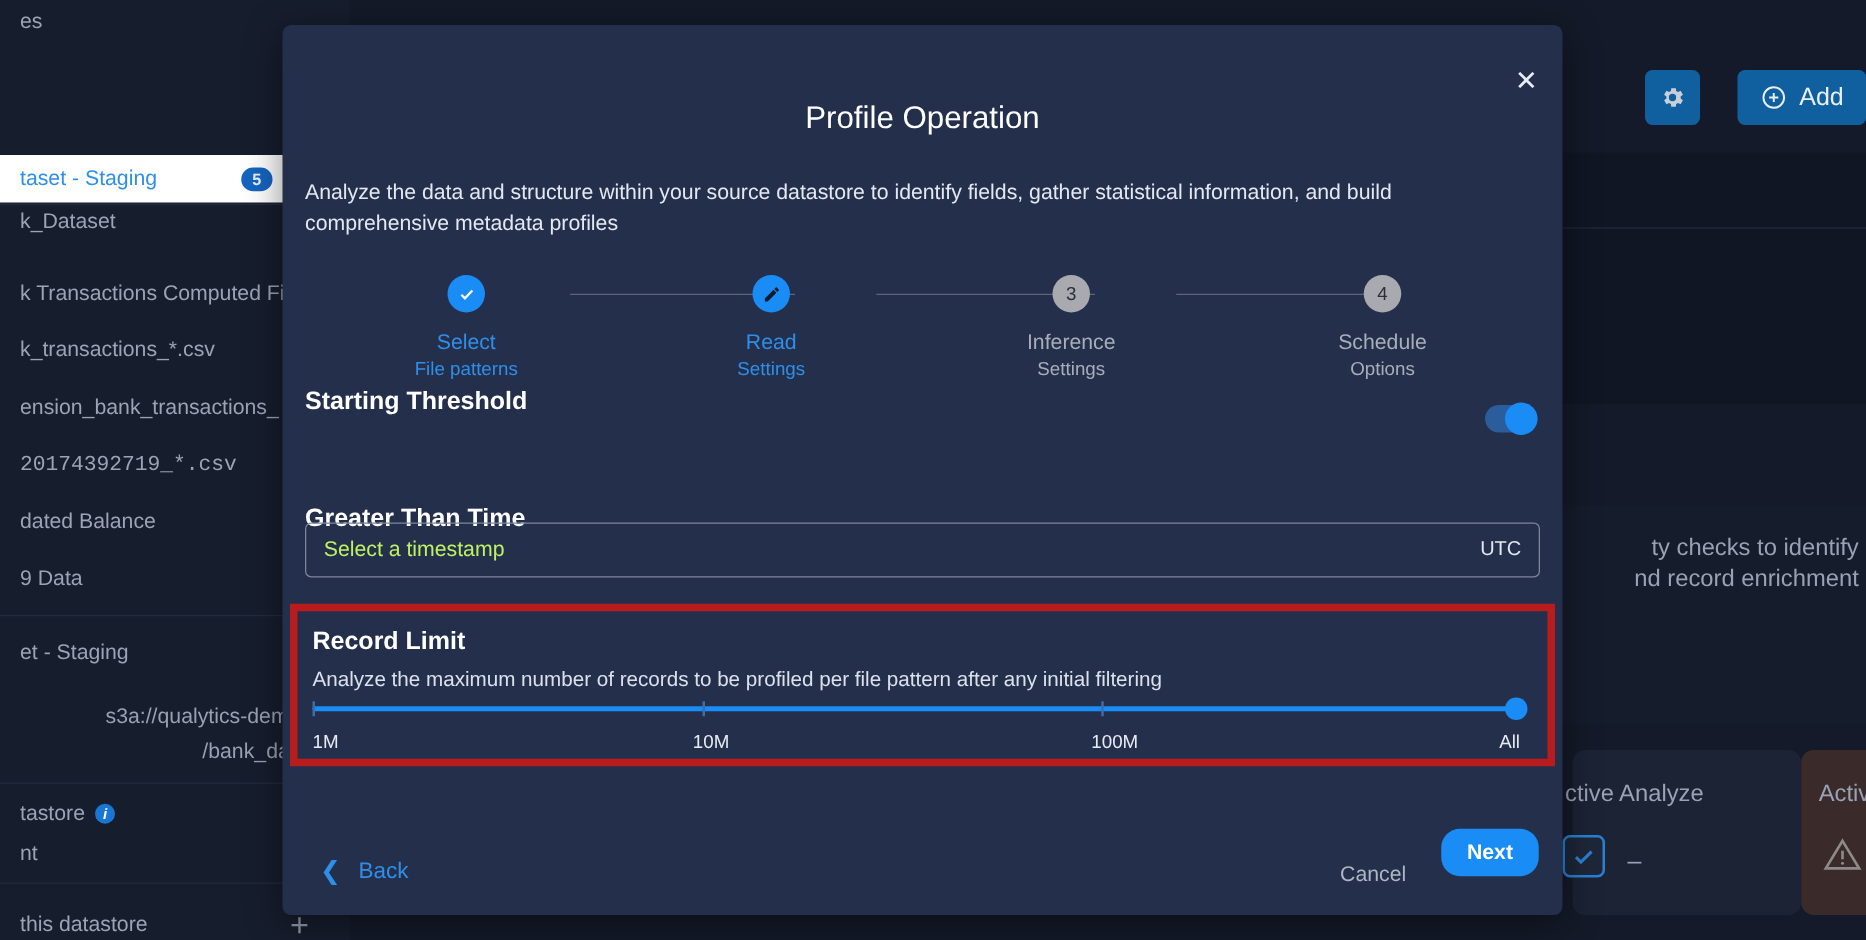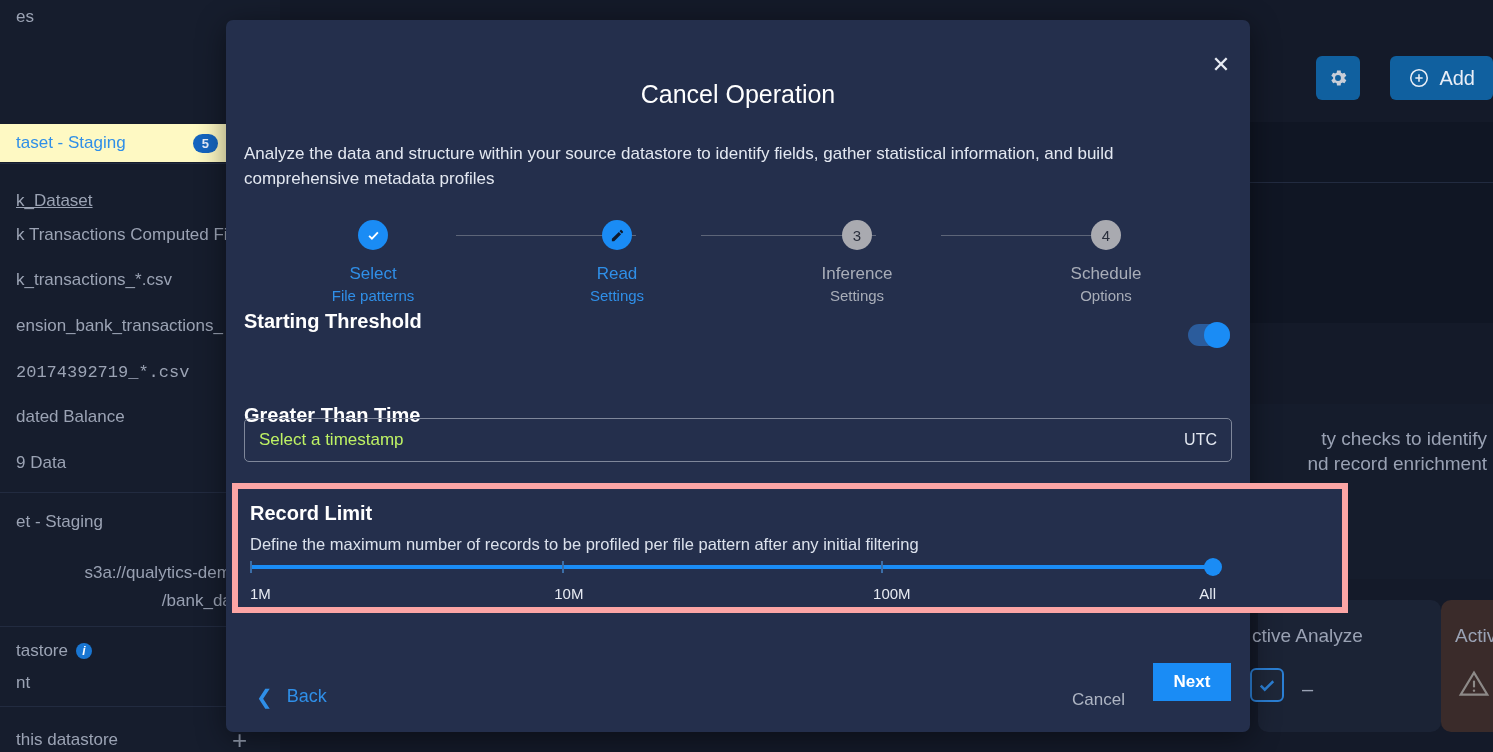--- a/index.html
+++ b/index.html
@@ -18,21 +18,21 @@
     position: absolute; left: 0; top: 0; width: 280px; height: 752px;
     background: #161d2d;
   }
   .bg-left-list { position: absolute; left: 0; top: 0; width: 280px; }
   .bg-row {
     position: relative; color: #9ba3b4; font-size: 17px;
     padding: 0 16px; display: flex; align-items: center;
     white-space: nowrap;
   }
   .bg-row.sel {
-    background: #fef9c3; color: #2f8fe8;
+    background: #ffffff; color: #2f8fe8;
   }
   .bg-badge {
     position: absolute; right: 62px;
     background: #1565c0; color: #e8eefc;
     font-size: 13px; border-radius: 11px; padding: 2px 9px;
     font-weight: 600;
   }
   .bg-row.right { justify-content: flex-end; color: #98a0b2; }
   .bg-hr { height: 1px; background: #222b40; margin: 0 0px; }
   .info-dot {
@@ -137,22 +137,22 @@
     position: absolute; left: 18px; top: 398px; width: 988px; height: 44px;
     border: 1px solid #7f879a; border-radius: 5px;
     display: flex; align-items: center; justify-content: space-between;
     padding: 0 14px;
   }
   .ts-input .ph { color: #bef264; font-size: 17px; }
   .ts-input .utc { color: #e2e7f0; font-size: 16px; }
 
   
   .highlight {
-    position: absolute; left: 6px; top: 463px; width: 1116px; height: 130px;
-    border: 6px solid #fca5a5; background: #242f4c;
+    position: absolute; left: 6px; top: 463px; width: 1012px; height: 130px;
+    border: 6px solid #b91c1c; background: #242f4c;
   }
   .slider-wrap { position: absolute; left: 12px; top: 76px; width: 966px; }
   .slider-track {
     position: absolute; left: 0; top: 0; width: 100%; height: 4px;
     background: #1a8cf5; border-radius: 2px;
   }
   .tick {
     position: absolute; top: -4px; width: 2px; height: 12px; background: #3b6ea8;
   }
   .slider-knob {
@@ -169,21 +169,21 @@
     display: flex; align-items: center; gap: 14px;
     color: #2f8fe8; font-size: 18px;
   }
   .chev { font-size: 20px; line-height: 1; }
   .cancel-btn {
     position: absolute; right: 125px; top: 670px;
     color: #aeb5c3; font-size: 17px;
   }
   .next-btn {
     position: absolute; right: 19px; top: 643px; width: 78px; height: 38px;
-    background: #1a8cf5; border-radius: 0; color: #ffffff; font-size: 17px;
+    background: #1a8cf5; border-radius: 15px; color: #ffffff; font-size: 17px;
     font-weight: 700; display: flex; align-items: center; justify-content: center;
   }
 </style>
 </head>
 <body>
 
 <div id="root">
 
   <div class="bg">
 
@@ -193,21 +193,21 @@
       <div class="bg-row" style="top:0;position:absolute;height:34px;">
           <span>es</span>
         </div>
 
       <div class="bg-row sel" style="position:absolute;top:124px;height:38px;width:280px;">
         <span>taset - Staging</span>
         <span class="bg-badge">5</span>
       </div>
       <div class="bg-hr" style="position:absolute;top:163px;width:280px;"></div>
 
-      <div class="bg-row" style="position:absolute;top:188px;height:26px;text-decoration:underline;">
+      <div class="bg-row" style="position:absolute;top:164px;height:26px;">
           <span>k_Dataset</span>
         </div>
       <div class="bg-row" style="position:absolute;top:222px;height:26px;">
           <span>k Transactions Computed Fil</span>
         </div>
       <div class="bg-row" style="position:absolute;top:267px;height:26px;">
           <span>k_transactions_*.csv</span>
         </div>
       <div class="bg-row" style="position:absolute;top:313px;height:26px;">
           <span>ension_bank_transactions_</span>
@@ -289,21 +289,21 @@
           <path d="M12 9.5v5"></path>
           <circle cx="12" cy="17" r=".9" fill="#8d8a88" stroke="none"></circle>
       </svg>
     </div>
   </div>
 
   <div class="modal">
 
     <div class="close-x">✕</div>
 
-    <div class="modal-title">Cancel Operation</div>
+    <div class="modal-title">Profile Operation</div>
     <div class="modal-desc">Analyze the data and structure within your source datastore to identify fields, gather statistical information, and build comprehensive metadata profiles</div>
 
     <div class="stepper">
       <div class="step-line" style="left:130px;width:180px;"></div>
       <div class="step-line" style="left:375px;width:175px;"></div>
       <div class="step-line" style="left:615px;width:180px;"></div>
 
       <div class="step blue" style="left:-38px;">
         <div class="circle done">
           <svg width="15" height="15" viewBox="0 0 24 24" fill="none" stroke="#ffffff" stroke-width="3">
@@ -343,21 +343,21 @@
     </div>
     <div class="field-label" style="left:18px;top:384px;">Greater Than Time</div>
 
     <div class="ts-input">
       <span class="ph">Select a timestamp</span>
       <span class="utc">UTC</span>
     </div>
 
     <div class="highlight">
       <div class="sec-title" style="left:12px;top:13px;">Record Limit</div>
-      <div class="sec-desc" style="left:12px;top:46px;">Define the maximum number of records to be profiled per file pattern after any initial filtering</div>
+      <div class="sec-desc" style="left:12px;top:46px;">Analyze the maximum number of records to be profiled per file pattern after any initial filtering</div>
 
       <div class="slider-wrap">
         <div class="slider-track"></div>
         <div class="tick" style="left:0;"></div>
         <div class="tick" style="left:32.3%;"></div>
         <div class="tick" style="left:65.3%;"></div>
         <div class="slider-knob"></div>
         <div class="slider-label" style="left:0;">1M</div>
         <div class="slider-label" style="left:31.5%;">10M</div>
         <div class="slider-label" style="left:64.5%;">100M</div>

